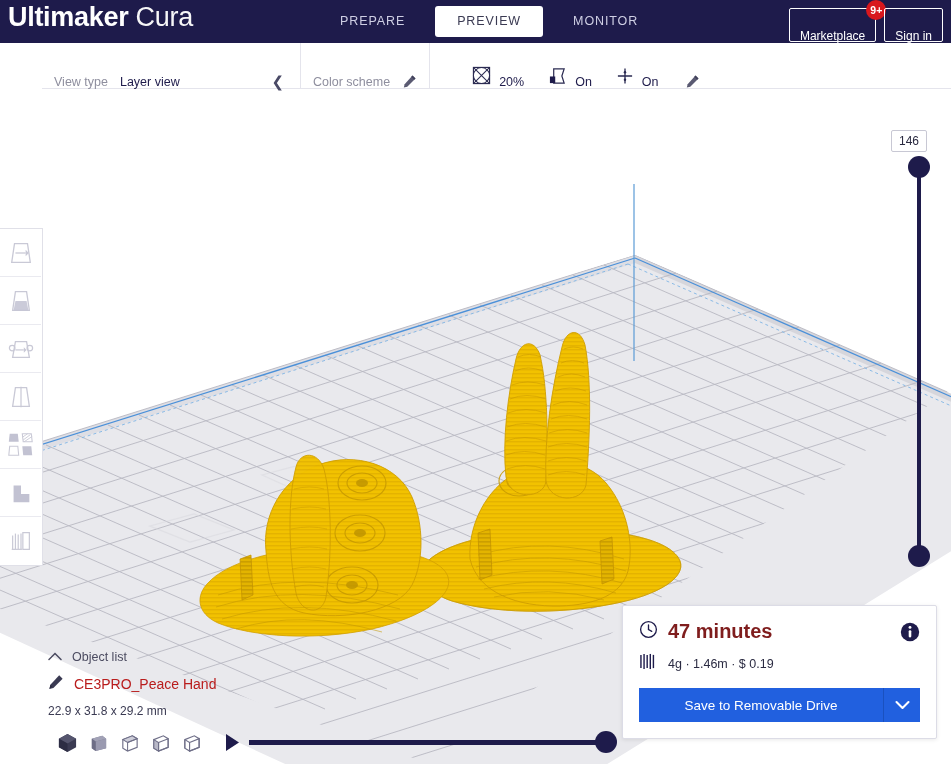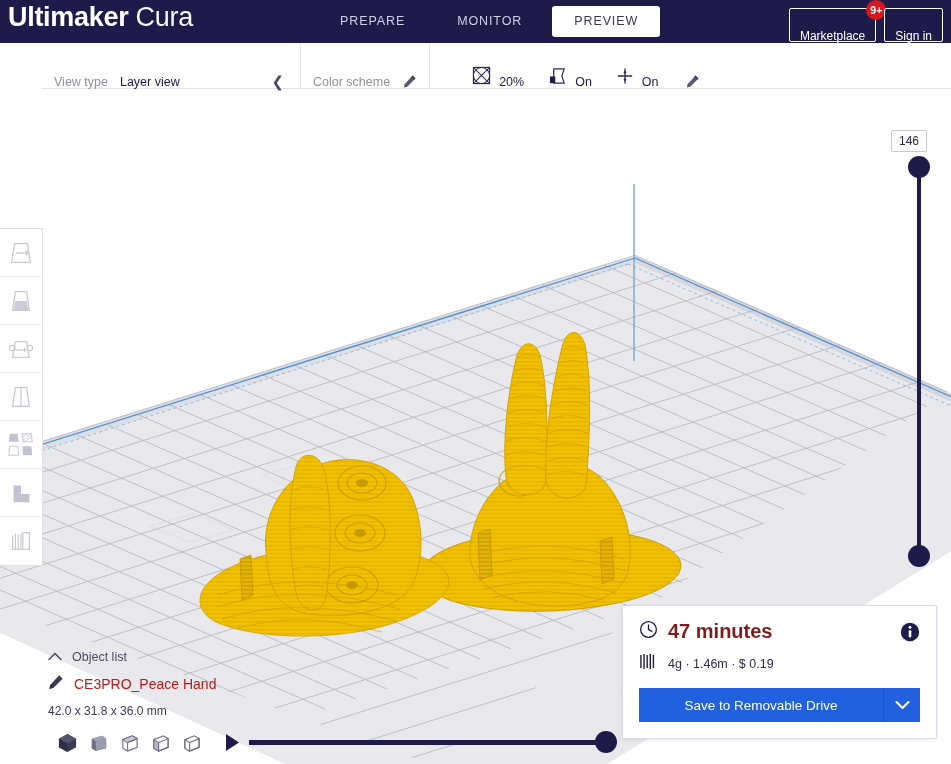--- a/index.html
+++ b/index.html
@@ -455,22 +455,22 @@
   </div>
 
   <div class="header">
     <div class="brand">
       <span class="b-bold">Ultimaker</span>
       <span class="b-light">Cura</span>
     </div>
 
     <div class="tabs">
       <div class="tab">PREPARE</div>
+      <div class="tab active">PREVIEW</div>
       <div class="tab">MONITOR</div>
-      <div class="tab active">PREVIEW</div>
     </div>
 
     <div class="hdr-right">
       <div class="hdr-btn">
         <span>Marketplace</span>
         <span class="badge">9+</span>
       </div>
       <div class="hdr-btn">
         <span>Sign in</span>
       </div>
@@ -624,21 +624,21 @@
     </div>
     <div class="ol-row">
       <span>
         <svg width="16" height="16" viewBox="0 0 16 16">
           <path d="M11.2 1.3 L14.6 4.7 L5.4 13.9 L1.4 14.9 L2.4 10.7 Z" fill="#3a3a52"></path>
           <path d="M1.4 14.9 L2.4 10.7 L4.2 12.6 Z" fill="#2a2a40"></path>
         </svg>
       </span>
       <span class="ol-name">CE3PRO_Peace Hand</span>
     </div>
-    <div class="ol-dims">42.0 x 31.8 x 36.0 mm</div>
+    <div class="ol-dims">22.9 x 31.8 x 29.2 mm</div>
   </div>
 
   <div class="bottombar">
     <div class="cube-btn">
       <svg width="21" height="21" viewBox="0 0 22 22">
         <path d="M11 2 L20 7 L20 16 L11 21 L2 16 L2 7 Z" fill="#3a3a52"></path>
         <path d="M11 2 L20 7 L11 12 L2 7 Z" fill="#55556e"></path>
         <path d="M11 12 L11 21 L2 16 L2 7 Z" fill="#2d2d44"></path>
       </svg>
     </div>

